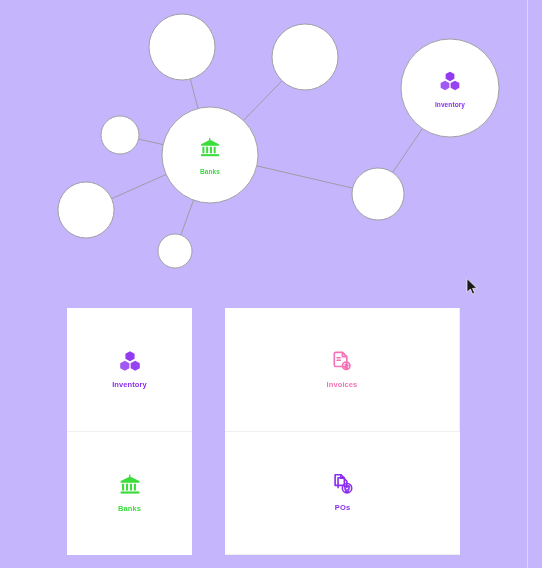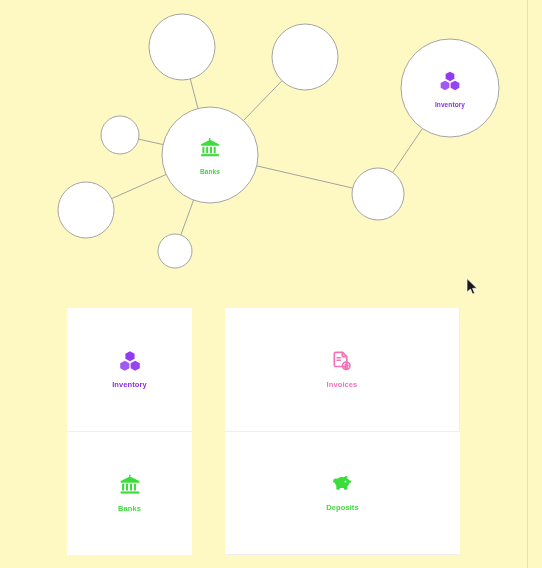--- a/index.html
+++ b/index.html
@@ -10,21 +10,21 @@
   body {
     width: 542px;
     height: 568px;
     overflow: hidden;
     font-family: "Liberation Sans", sans-serif;
     position: relative;
   }
   #app {
     position: absolute;
     inset: 0;
-    background: #fef9c3;
+    background: #c4b5fd;
   }
   .right-edge-line {
     position: absolute;
     top: 0;
     left: 527px;
     width: 1px;
     height: 568px;
     background: #dcdcdc;
   }
 
@@ -242,24 +242,24 @@
     </div>
 
   <div id="card-panel-right">
       <div class="card">
         <svg class="card-icon" viewBox="0 0 24 24" style="color: rgb(244, 114, 182);">
           <use href="#sym-invoice"></use>
         </svg>
         <div class="card-label" style="color: rgb(244, 114, 182);">Invoices</div>
       </div>
       <div class="card">
-        <svg class="card-icon" viewBox="0 0 24 24" style="color: rgb(61, 220, 61);">
-          <use href="#sym-piggy"></use>
-        </svg>
-        <div class="card-label" style="color: rgb(61, 220, 61);">Deposits</div>
+        <svg class="card-icon" viewBox="0 0 24 24" style="color: rgb(139, 47, 240);">
+          <use href="#sym-po"></use>
+        </svg>
+        <div class="card-label" style="color: rgb(139, 47, 240);">POs</div>
       </div>
     </div>
 
   <svg id="cursor" viewBox="0 0 12 17" style="left: 466px; top: 278px;">
     <path d="M1 0.6 1 14.2 4.4 11.1 6.6 16.1 8.7 15.2 6.6 10.4 10.9 10.2z" fill="#1a1a1a" stroke="#ffffff" stroke-width="0.7"></path>
   </svg>
 
   <div class="right-edge-line"></div>
 </div>
 

